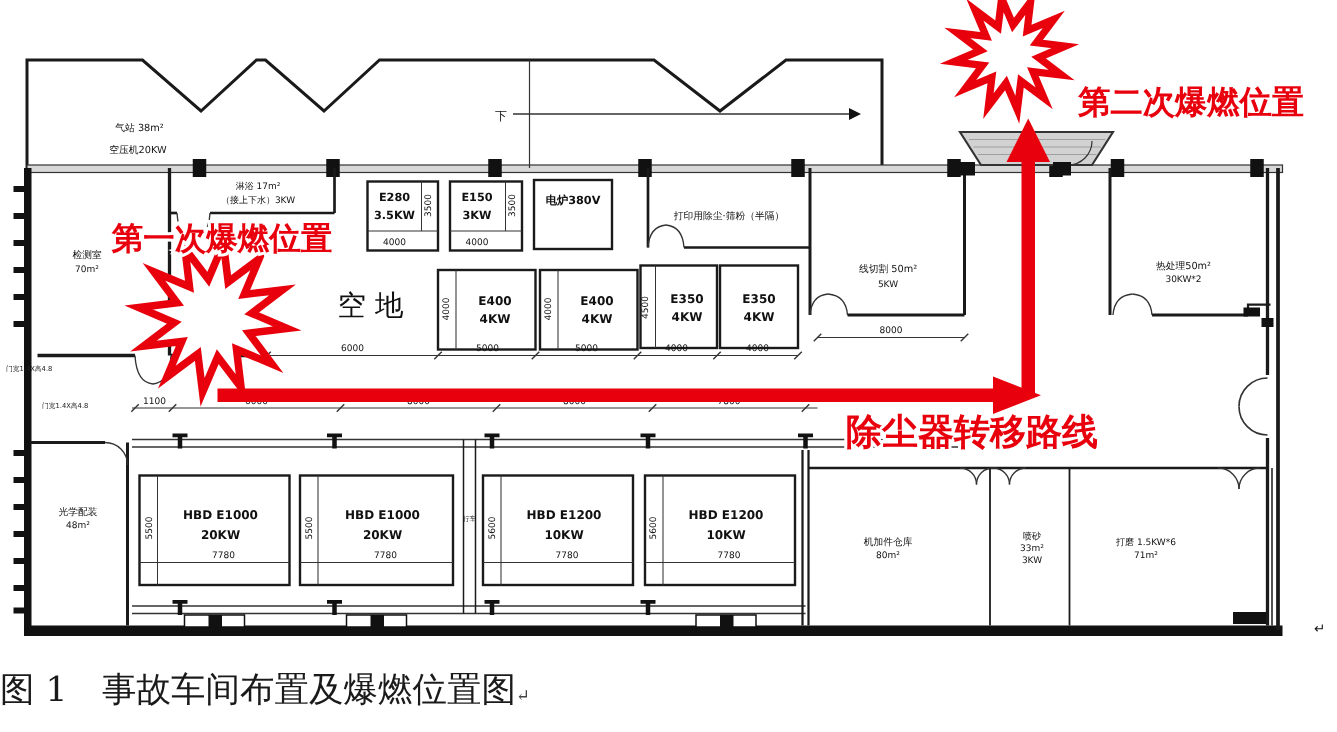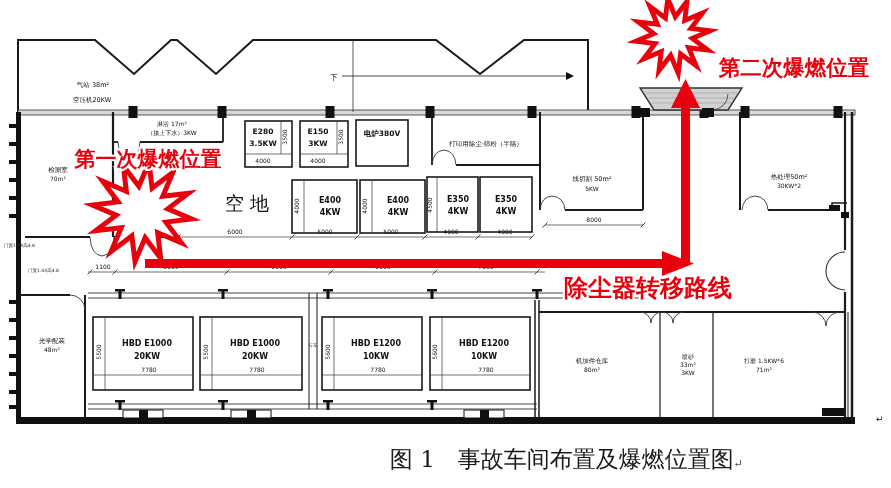--- a/index.html
+++ b/index.html
@@ -10,21 +10,21 @@
   .rs{font-size:6px;}
   .tiny{font-size:4.5px;fill:#222;}
   .ml{font-size:8px;font-weight:bold;}
   .mlb{font-size:7.5px;font-weight:bold;}
   .dim{font-size:6px;}
   .big{font-size:19px;letter-spacing:6px;}
   .redlab{fill:#e8000d;stroke:#ffffff;stroke-width:4px;paint-order:stroke;
           font-weight:bold;}
   .wall{stroke:#1a1a1a;fill:none;}
   .thin{stroke:#333;fill:none;}
-  .caption{width:743px;text-align:right;margin-top:6px;
+  .caption{width:743px;text-align:left;margin-top:6px;
            font-family:"DejaVu Serif","Liberation Serif",serif;
            font-size:23px;color:#1a1a1a;}
   .caption .mark{font-size:11px;color:#444;vertical-align:baseline;}
 </style>
 </head>
 <body>
 
 <div class="page">
 <svg width="891" height="434" viewBox="0 0 891 434">
   <defs>

